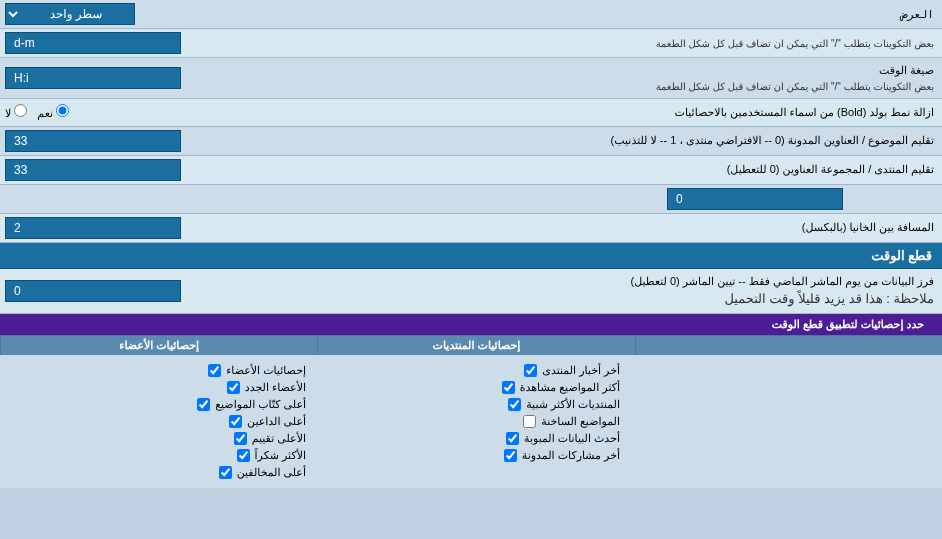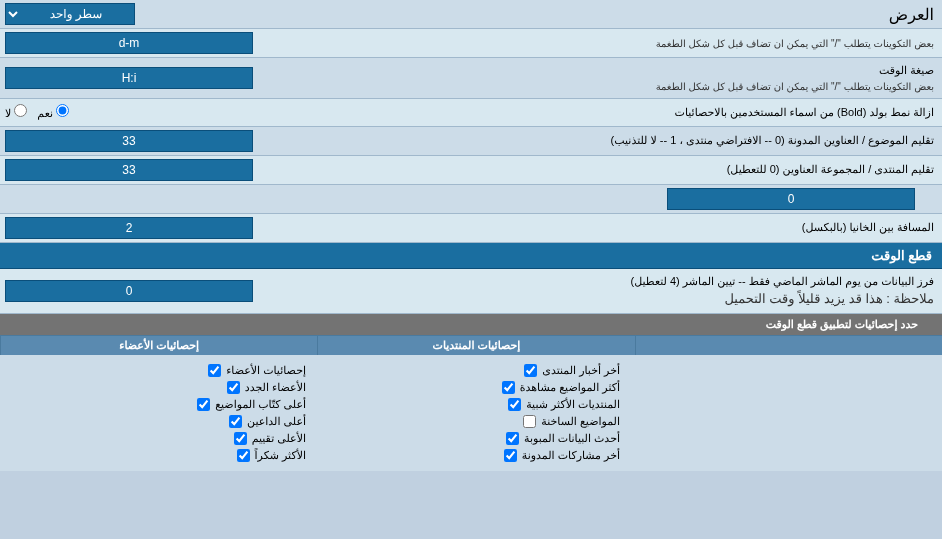--- a/index.html
+++ b/index.html
@@ -43,22 +43,21 @@
       align-items: center;
       justify-content: flex-end;
     }
 
     .input-box {
       background: #1a6ea0;
       color: #fff;
       border: 1px solid #0a4e7a;
       padding: 3px 8px;
       font-size: 12px;
-      text-align: center;
-      width: 248px;
+      width: 176px;
       direction: ltr;
     }
 
     .radio-group {
       display: flex;
       align-items: center;
       gap: 10px;
       direction: rtl;
     }
 
@@ -72,22 +71,23 @@
       align-items: center;
       background: #ccdce8;
       border-bottom: 1px solid #a0b8cc;
       min-height: 28px;
     }
 
     .top-label {
       flex: 1;
       text-align: right;
       padding: 4px 8px;
-      font-size: 16px;
+      font-size: 11px;
       color: #000;
+      font-family: Liberation Mono, monospace;
     }
 
     .top-select-cell {
       width: 280px;
       padding: 3px 5px;
       display: flex;
       justify-content: flex-end;
     }
 
     .select-box {
@@ -216,29 +216,29 @@
       <input class="input-box" type="text" value="2" style="">
     </div>
   </div>
 
   <div style="background:#1a6ea0; color:#fff; font-weight:bold; font-size:13px; text-align:right; padding:5px 10px; border-bottom:1px solid #0a4e7a;">
     <span>قطع الوقت</span>
   </div>
 
   <div class="row">
     <div class="label-cell two-line-label">
-      <div>فرز البيانات من يوم الماشر الماضي فقط -- تيين الماشر (4 لتعطيل)</div>
+      <div>فرز البيانات من يوم الماشر الماضي فقط -- تيين الماشر (0 لتعطيل)</div>
       <div style="font-size:13px; color:#333;">ملاحظة : هذا قد يزيد قليلاً وقت التحميل</div>
     </div>
     <div class="input-cell">
       <input class="input-box" type="text" value="0" style="">
     </div>
   </div>
 
-  <div style="display:flex; align-items:center; background:#737373; padding:4px 24px; border-bottom:1px solid #4a7a9e;">
+  <div style="display:flex; align-items:center; background:#4c1d95; padding:4px 18px; border-bottom:1px solid #4a7a9e;">
     <div style="flex:1; text-align:right; color:#fff; font-size:11px; font-weight:bold;">حدد إحصائيات لتطبيق قطع الوقت</div>
     <div style="width:280px;"></div>
   </div>
 
   <div class="checkboxes-title-row">
     <div style="flex:1; border-left:1px solid #4a7a9e;"></div>
     <div class="checkboxes-title-cell">إحصائيات المنتديات</div>
     <div class="checkboxes-title-cell">إحصائيات الأعضاء</div>
   </div>
 
@@ -291,16 +291,20 @@
         <input type="checkbox" checked="" style="">
       </div>
       <div class="checkbox-item">
         <span class="checkbox-label">الأعلى تقييم</span>
         <input type="checkbox" checked="" style="">
       </div>
       <div class="checkbox-item">
         <span class="checkbox-label">الأكثر شكراً</span>
         <input type="checkbox" checked="" style="">
       </div>
+      <div class="checkbox-item">
+        <span class="checkbox-label">أعلى المخالفين</span>
+        <input type="checkbox" checked="" style="">
+      </div>
     </div>
   </div>
 
 </div>
 
 </body></html>

